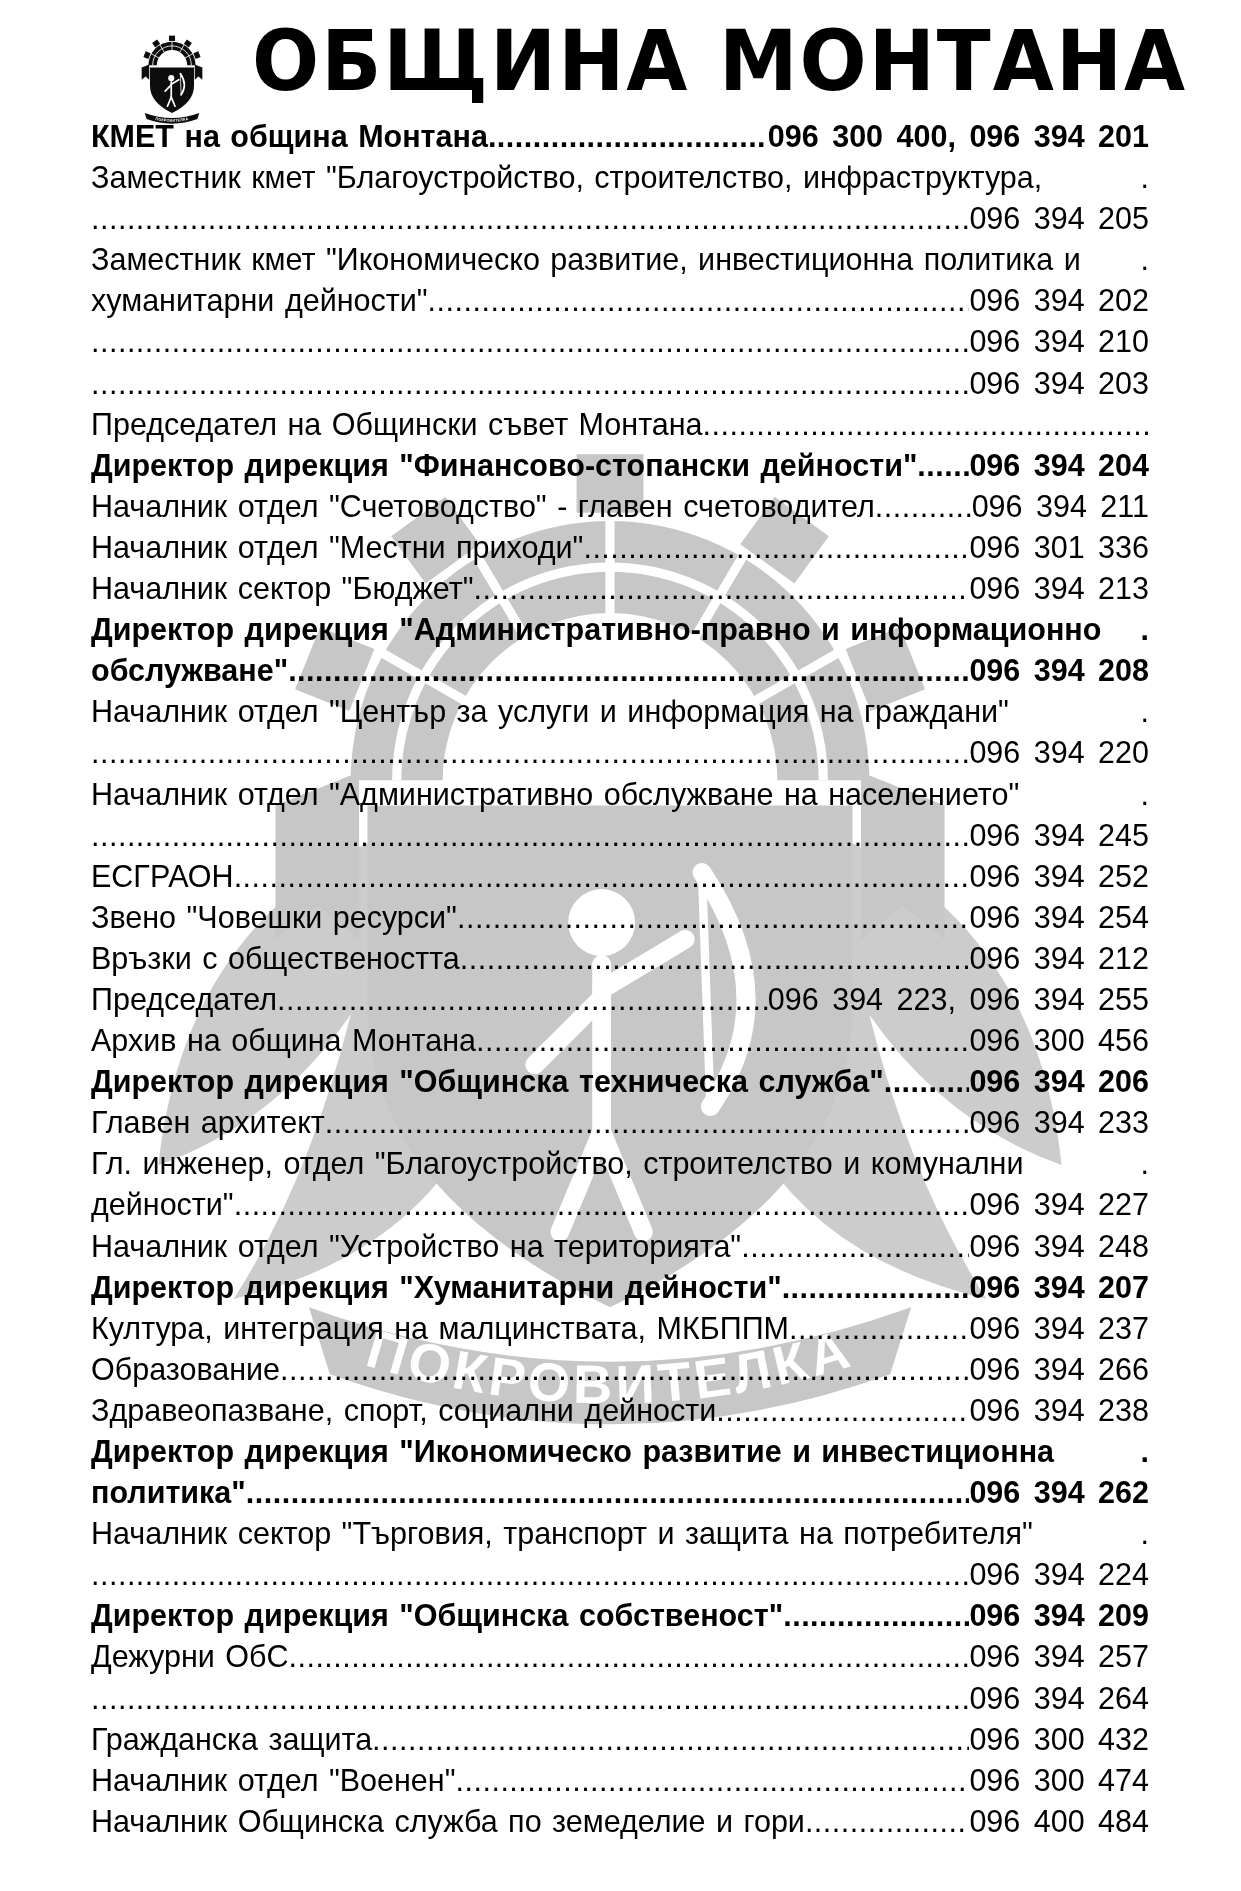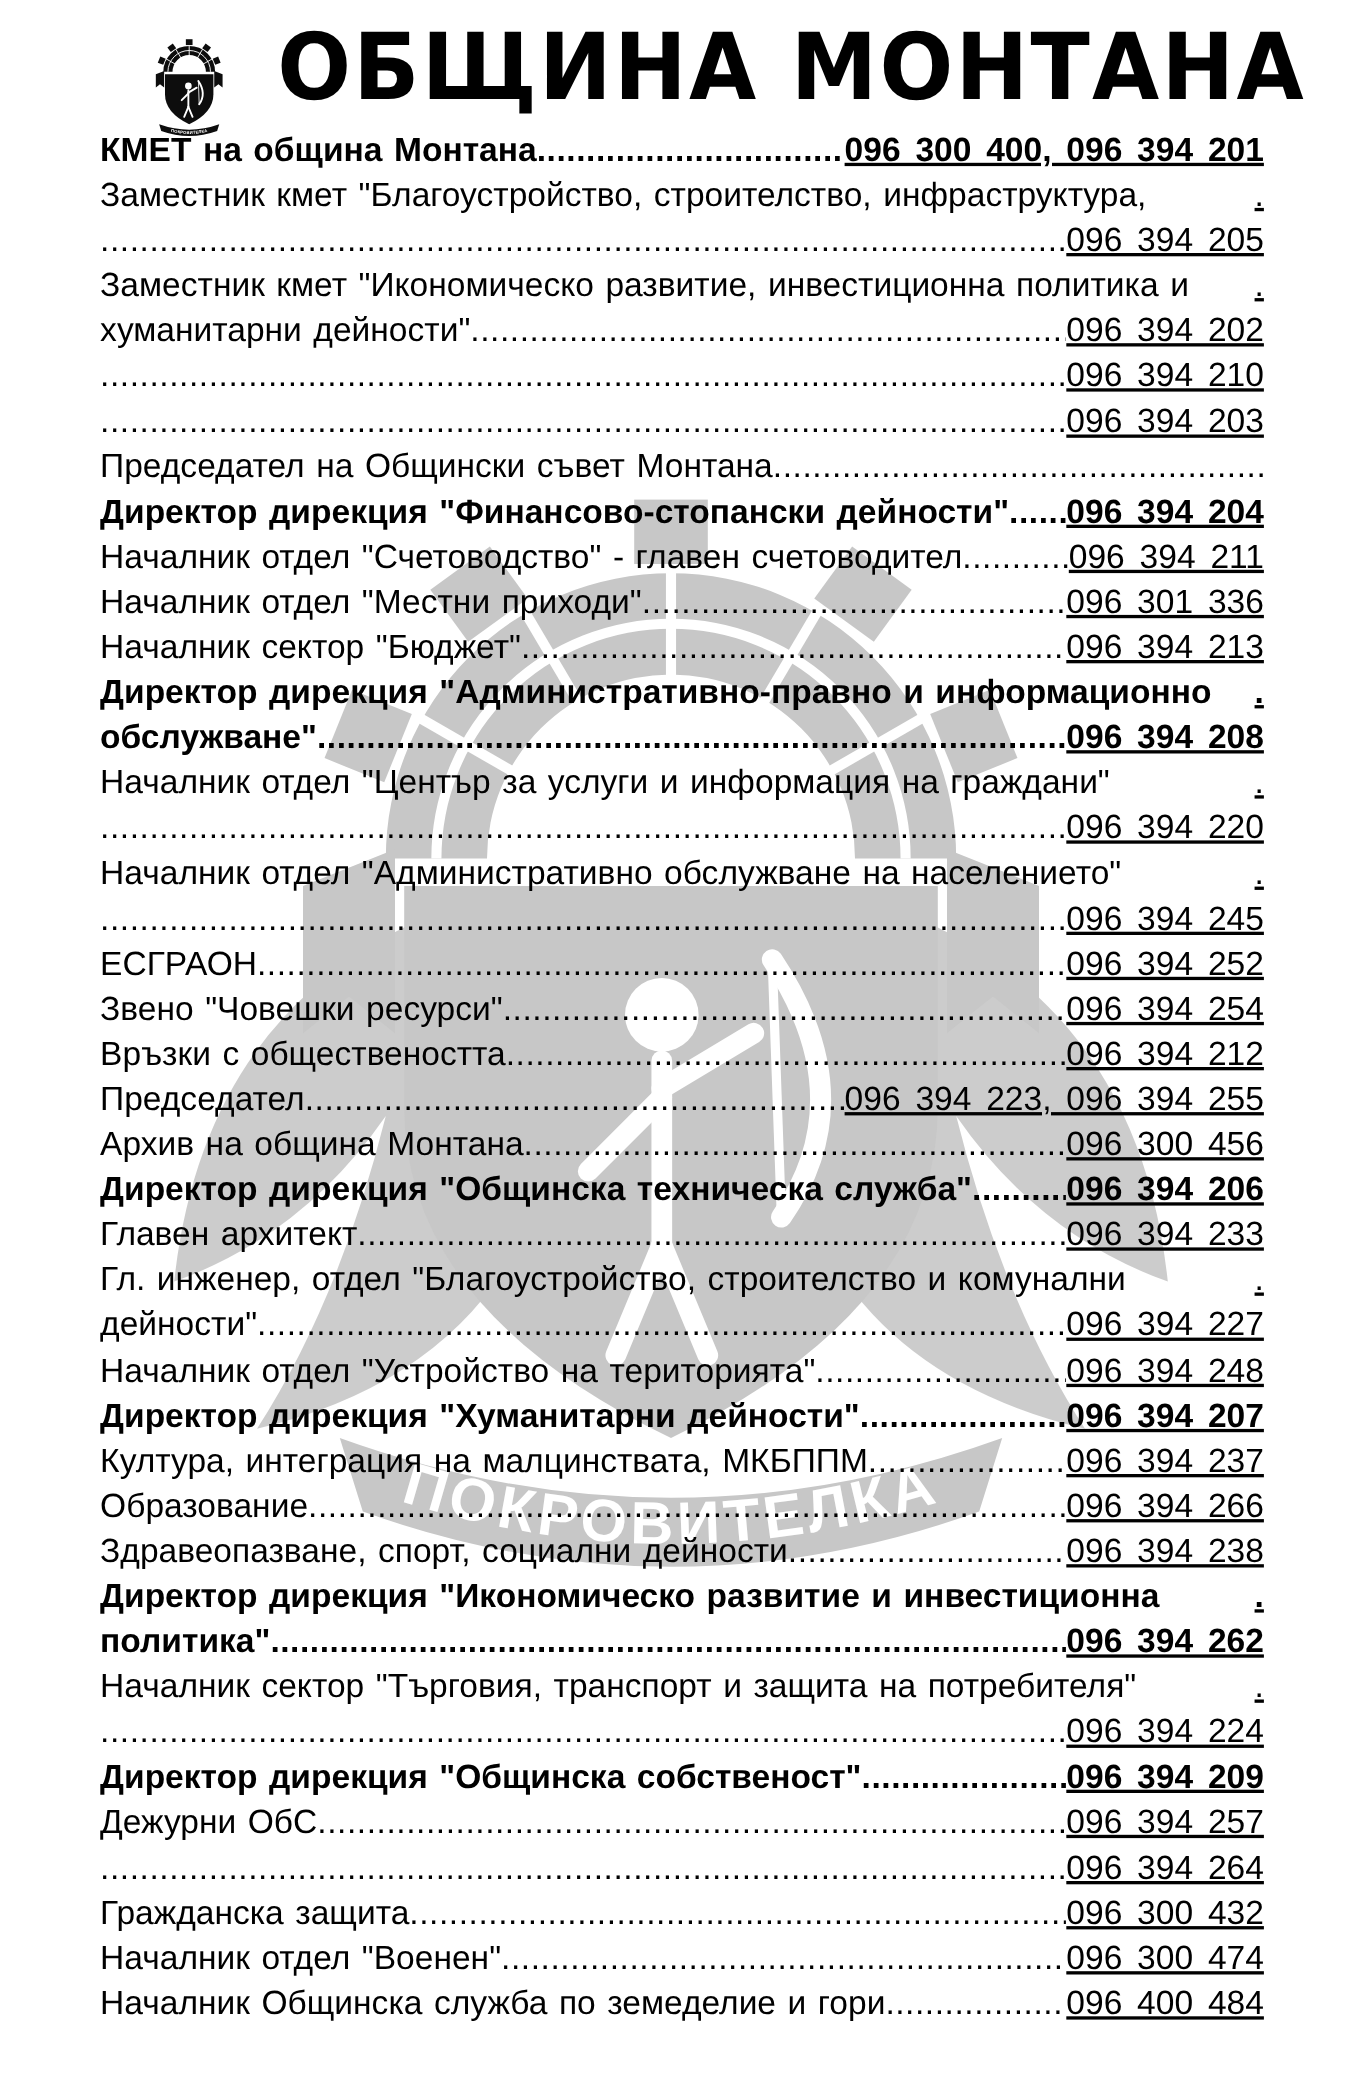--- a/index.html
+++ b/index.html
@@ -45,21 +45,21 @@
     font-size:30.5px;line-height:41.1px;
     white-space:nowrap;
     word-spacing:2px;
   }
   .row.bold{font-weight:bold;}
   .row .t{flex:0 0 auto;}
   .row .leader{
     flex:1 1 auto;min-width:0;overflow:hidden;
     letter-spacing:0.5px;
   }
-  .row .v{flex:0 0 auto;text-align:right;word-spacing:5px;text-decoration:underline;}
+  .row .v{flex:0 0 auto;text-align:right;word-spacing:5px;}
 </style>
 </head>
 <body>
 
 <div class="page">
 
   <div class="watermark">
     <svg viewBox="0 0 220 290" preserveAspectRatio="xMidYMid meet" aria-hidden="true">
       <g fill="#c7c7c7" stroke="none">
 

